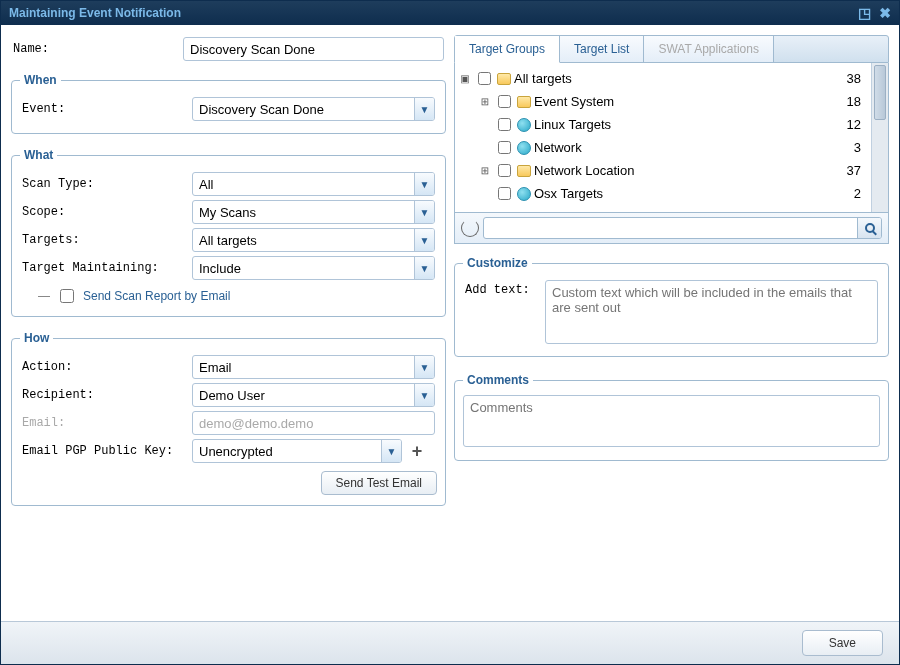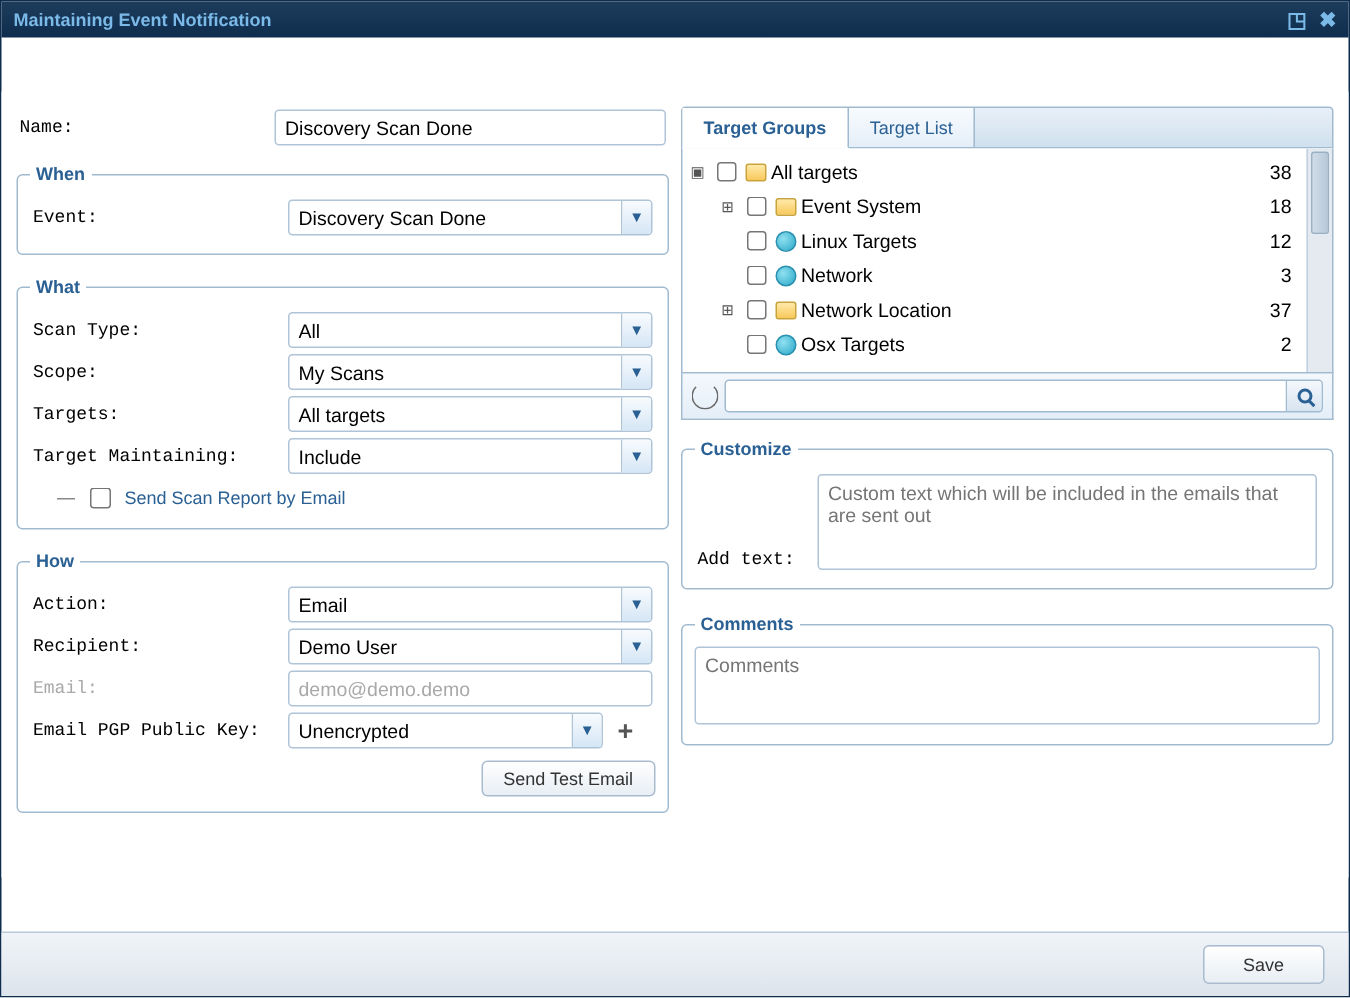--- a/index.html
+++ b/index.html
@@ -10,21 +10,20 @@
     font-size: 12px;
     background: #fff;
     color: #000;
   }
   .window {
     width: 900px;
     height: 665px;
     border: 1px solid #0e2d4e;
     display: flex;
     flex-direction: column;
-    gap: 36px;
   }
   .title-bar {
     background: linear-gradient(to bottom, #1e3d5c, #0e2d4e);
     color: #7bb9e8;
     font-weight: bold;
     padding: 4px 8px;
     font-size: 12px;
     display: flex;
     justify-content: space-between;
     align-items: center;
@@ -129,21 +128,21 @@
   .tab {
     padding:6px 14px;
     border-right:1px solid #a0bad0;
     color:#2a6094;
     cursor:pointer;
     background:linear-gradient(to bottom,#f8fbfe,#e4eef8);
     font-size:12px;
   }
   .tab.active {
     background:#fff;
-    font-weight:bold;
+    font-weight:normal;
     border-bottom:1px solid #fff;
     margin-bottom:-1px;
   }
   .tab.disabled { color:#a9a9a9; cursor:default;}
   
   .tree-pane {
     border:1px solid #a0bad0;
     border-top:none;
     height:150px;
     overflow:hidden;
@@ -324,20 +323,21 @@
           <button class="btn">Send Test Email</button>
         </div>
       </fieldset>
     </div>
 
     <div class="right-col">
       <div>
         <div class="tab-strip">
           <div class="tab active">Target Groups</div>
           <div class="tab">Target List</div>
+          <div class="tab disabled">SWAT Applications</div>
         </div>
         <div class="tree-pane">
           <div class="tree-body" id="tree-body">
               <div class="tree-row level0">
                 <span class="expander">▣</span>
                 <input type="checkbox" style="">
                 <span class="folder-icon"></span>
                 <span>All targets</span>
                 <span class="count">38</span>
               </div>
@@ -387,21 +387,21 @@
             <input style="">
             <div class="search-btn">
               <div class="mag-icon"></div>
             </div>
           </div>
         </div>
       </div>
 
       <fieldset>
         <legend>Customize</legend>
-        <div class="form-row" style="align-items:flex-end;">
+        <div class="form-row" style="align-items:flex-start;">
           <label style="width:80px;padding-top:3px;">Add text:</label>
           <textarea class="text-input placeholder" placeholder="Custom text which will be included in the emails that are sent out" style=""></textarea>
         </div>
       </fieldset>
 
       <fieldset>
         <legend>Comments</legend>
         <textarea class="text-input comments placeholder" style="width: 100%;" placeholder="Comments"></textarea>
       </fieldset>
     </div>

